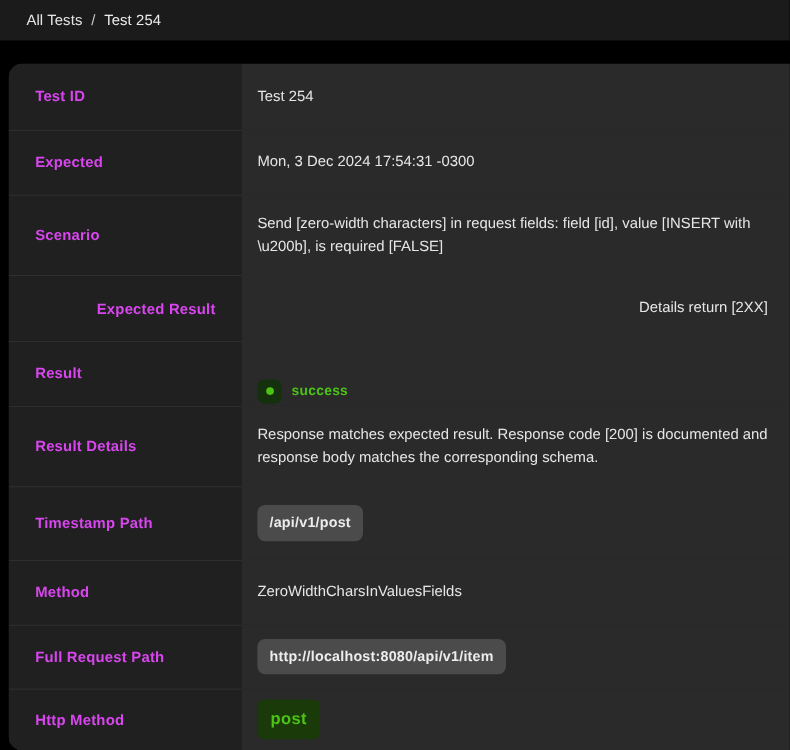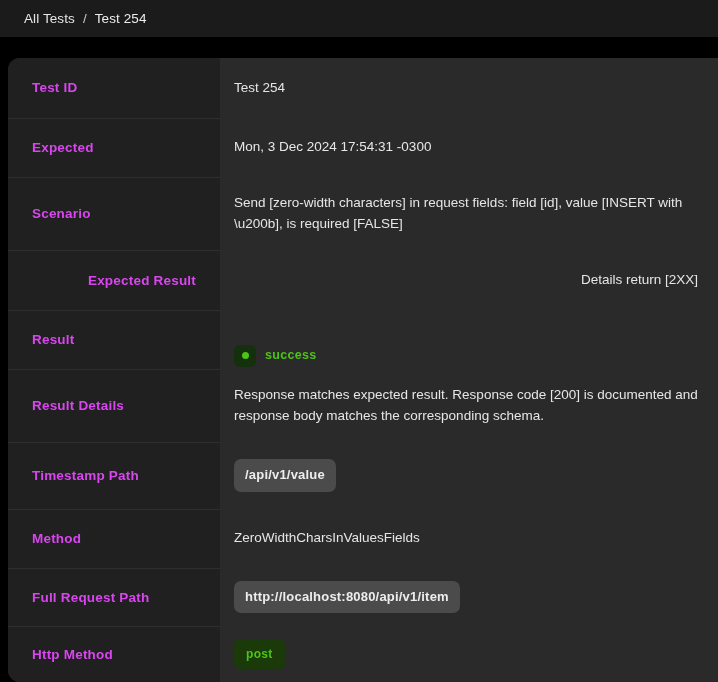--- a/index.html
+++ b/index.html
@@ -130,21 +130,21 @@
     letter-spacing: 0.2px;
     border-radius: 7px;
     padding: 6px 11px;
   }
 
   
   .method-chip {
     display: inline-block;
     background: #1b3a09;
     color: #4cc415;
-    font-size: 12px;
+    font-size: 15px;
     font-weight: 700;
     letter-spacing: 0.3px;
     border-radius: 6px;
     padding: 6px 12px;
   }
 </style>
 </head>
 <body>
 
 <div class="breadcrumb-bar">
@@ -193,21 +193,21 @@
               </span></td>
           </tr>
           <tr style="height: 73px;">
             <td class="row-label">Result Details</td>
             <td class="row-value">
               <span class="value-text">Response matches expected result. Response code [200] is documented and response body matches the corresponding schema.</span>
             </td>
           </tr>
           <tr style="height: 67px;">
             <td class="row-label">Timestamp Path</td>
-            <td class="row-value"><span class="path-chip">/api/v1/value</span></td>
+            <td class="row-value"><span class="path-chip">/api/v1/post</span></td>
           </tr>
           <tr style="height: 59px;">
             <td class="row-label">Method</td>
             <td class="row-value">
               <span class="value-text">ZeroWidthCharsInValuesFields</span>
             </td>
           </tr>
           <tr style="height: 58px;">
             <td class="row-label">Full Request Path</td>
             <td class="row-value"><span class="path-chip">http://localhost:8080/api/v1/item</span></td>

